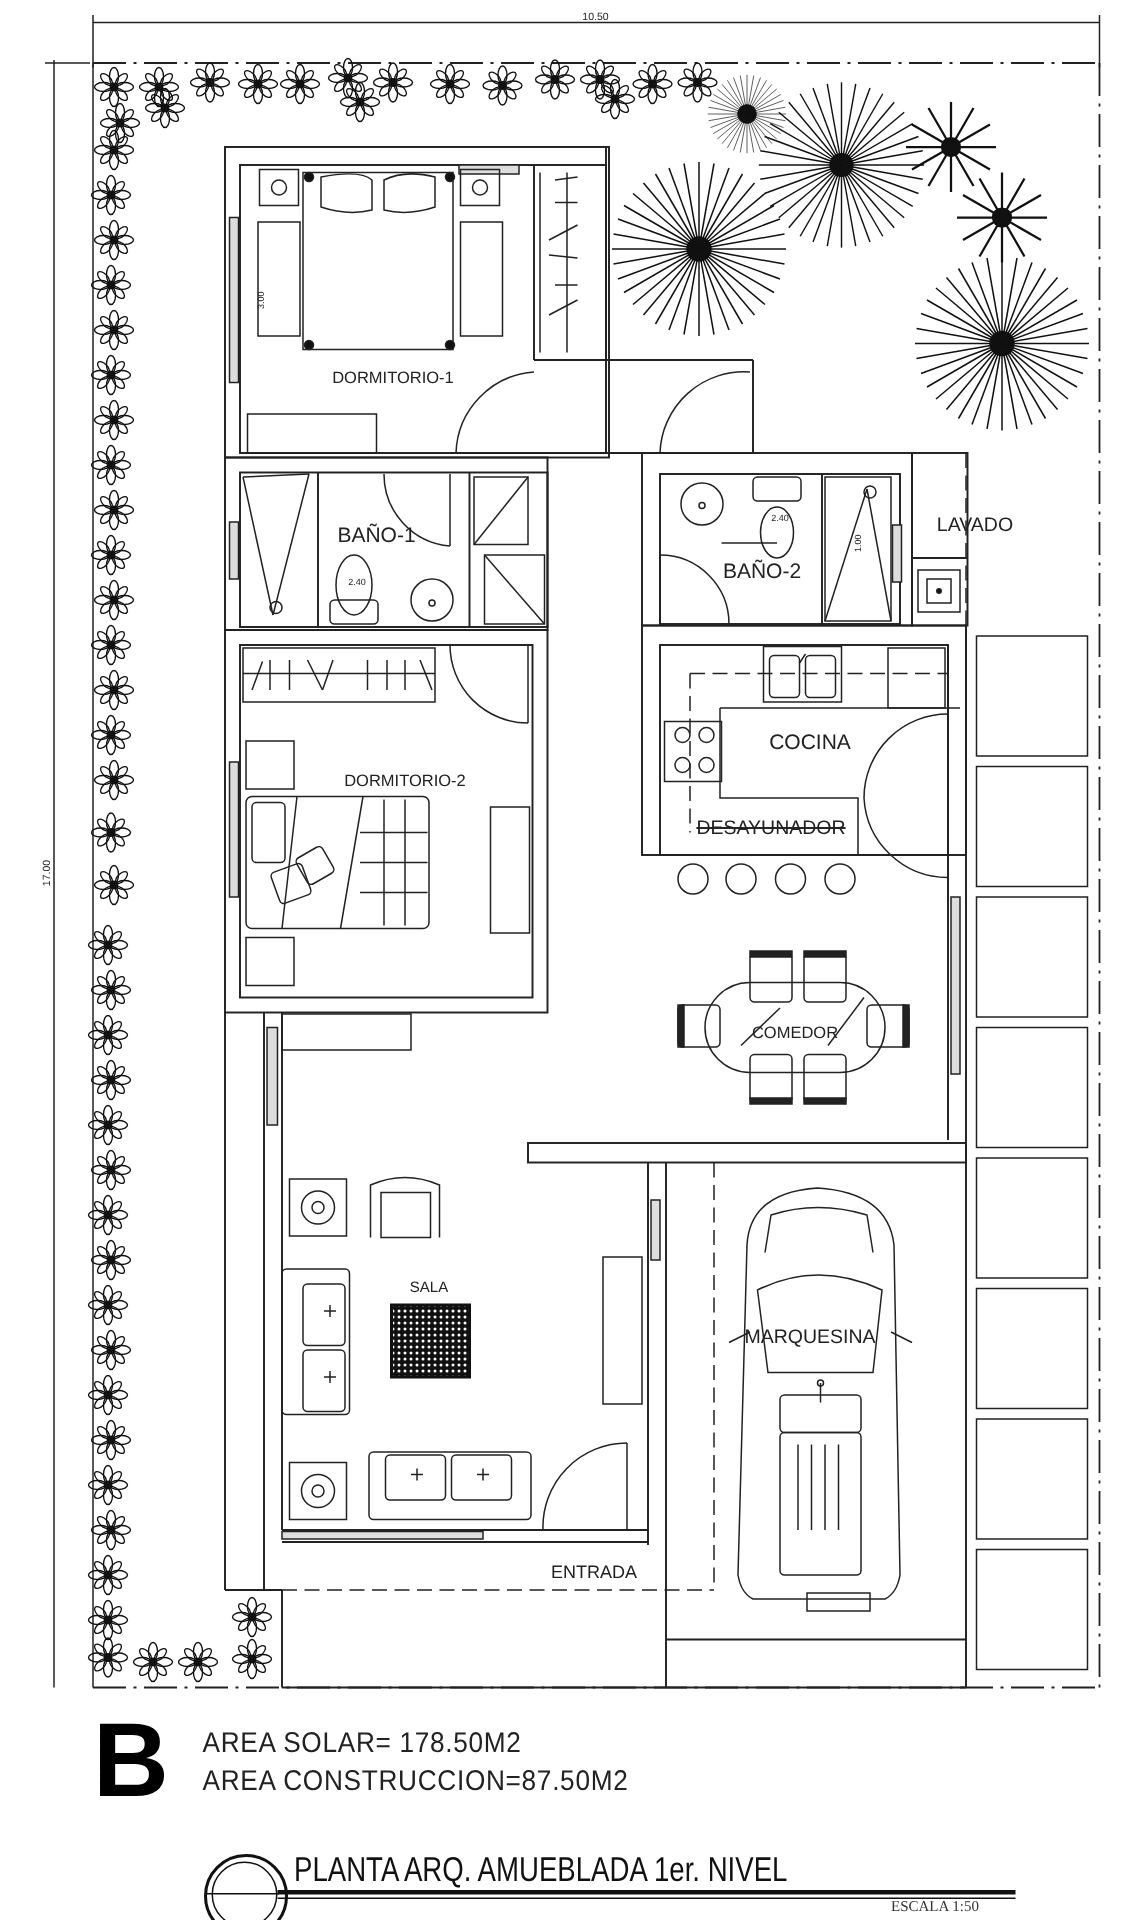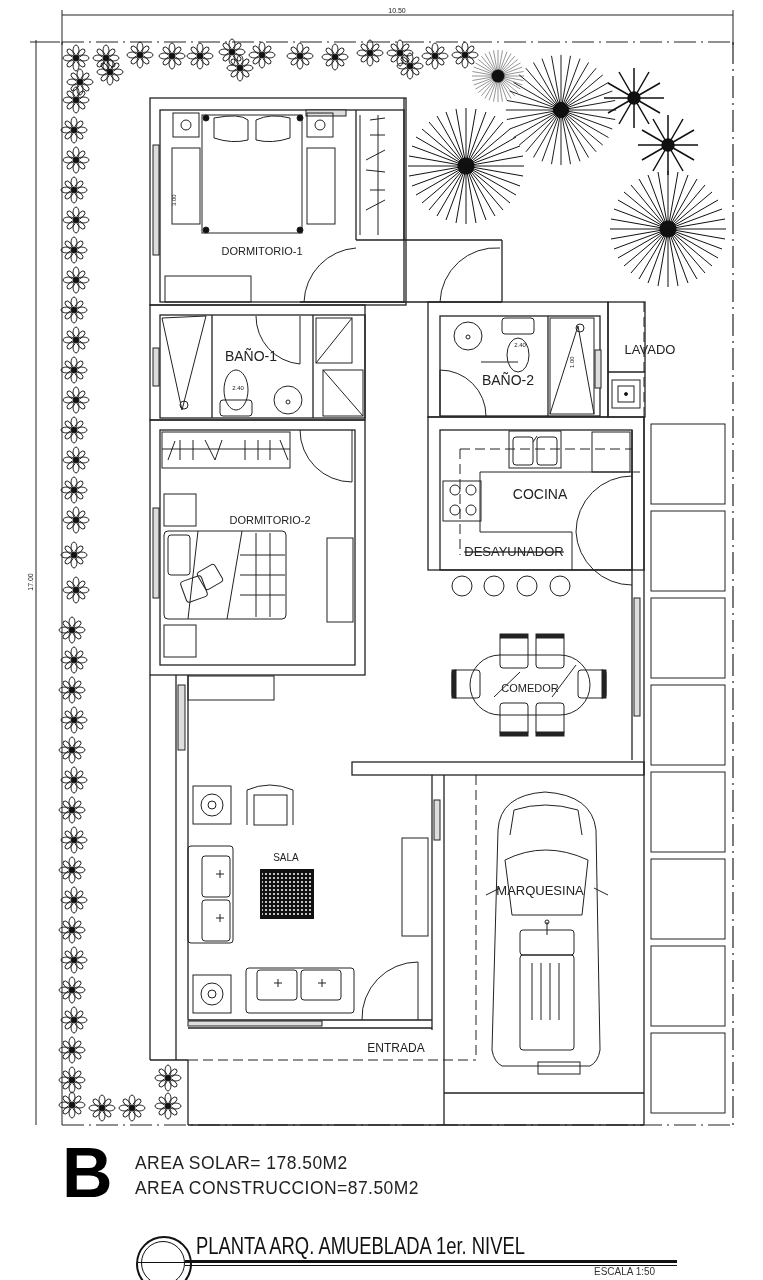--- a/index.html
+++ b/index.html
@@ -4,21 +4,21 @@
 <style>
   html, body { margin:0; padding:0; background:#ffffff; }
   body { width:763px; height:1280px; position:relative; overflow:hidden; font-family:"Liberation Sans", sans-serif; color:#111; }
   #plan { position:absolute; left:0; top:0; width:763px; height:1280px; }
   .lbl { font-family:"Liberation Sans", sans-serif; fill:#222; }
   .big-letter { position:absolute; left:62px; top:1138px; font-family:"Liberation Sans", sans-serif; font-weight:bold; font-size:70px; line-height:70px; color:#000; }
   .area-line { position:absolute; left:135px; font-family:"Liberation Sans", sans-serif; font-size:19px; letter-spacing:0.5px; color:#222; transform:scaleX(0.92); transform-origin:left; }
   .area1 { top:1152px; }
   .area2 { top:1177px; }
   .plan-title { position:absolute; left:196px; top:1233px; font-family:"Liberation Sans", sans-serif; font-size:23px; color:#111; transform:scaleX(0.8); transform-origin:left; white-space:nowrap; }
-  .scale { position:absolute; left:594px; top:1266px; font-family:Liberation Sans, sans-serif; font-size:10px; color:#333; }
+  .scale { position:absolute; left:594px; top:1266px; font-family:Liberation Serif, serif; font-size:10px; color:#333; }
   .title-rule { position:absolute; left:185px; top:1260px; width:492px; height:3px; background:#111; }
   .title-rule2 { position:absolute; left:185px; top:1265px; width:492px; height:1px; background:#111; }
   .title-circle { position:absolute; left:136px; top:1236px; width:52px; height:52px; border:2px solid #111; border-radius:50%; }
   .title-circle-inner { position:absolute; left:141px; top:1241px; width:42px; height:42px; border:1px solid #111; border-radius:50%; }
   .title-circle-line { position:absolute; left:138px; top:1262px; width:48px; height:1px; background:#111; }
 </style>
 </head>
 <body>
 
 <svg id="plan" viewBox="0 0 763 1280" xmlns="http://www.w3.org/2000/svg">

